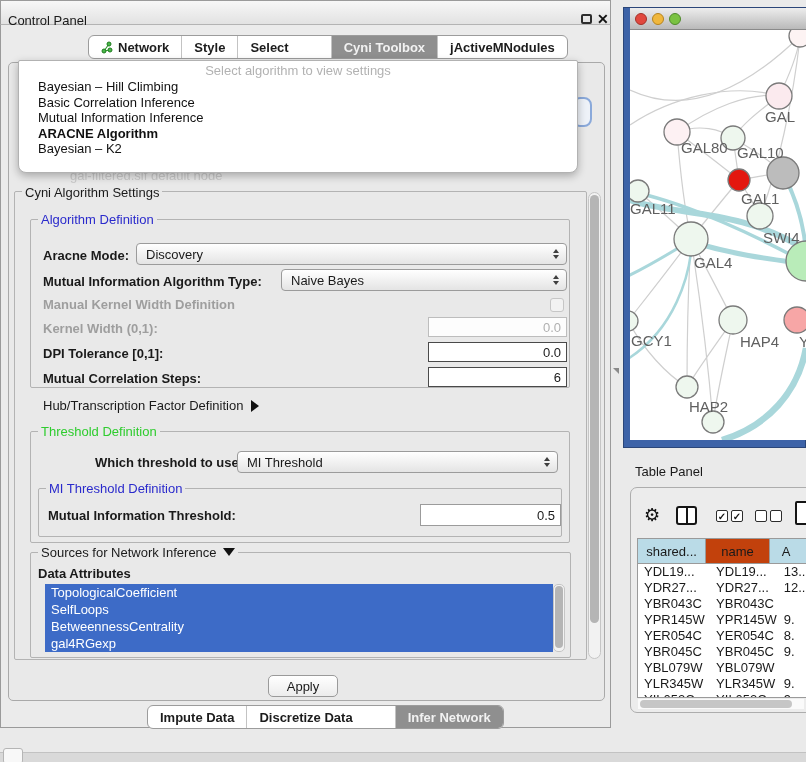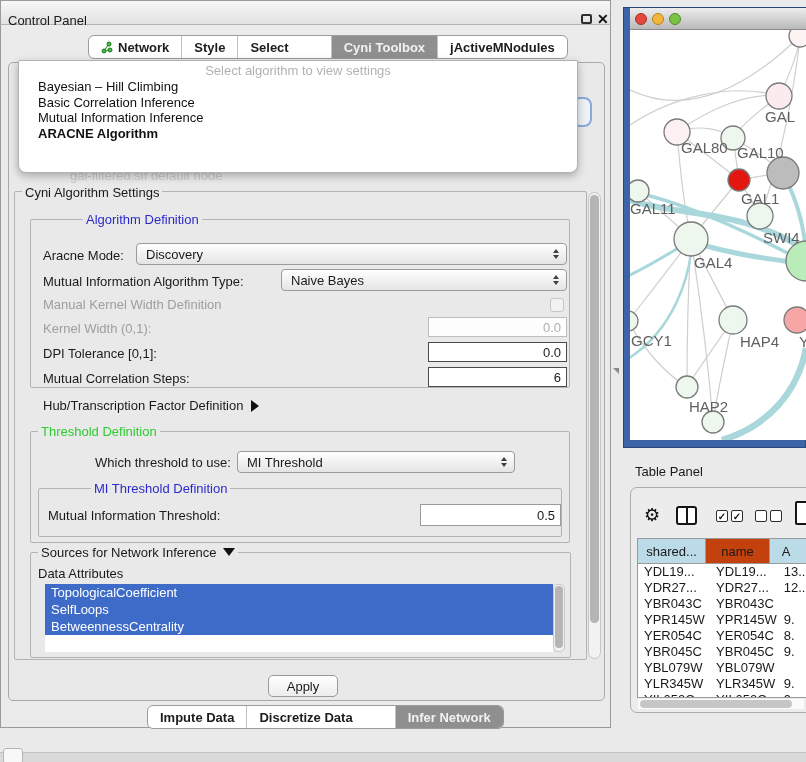--- a/index.html
+++ b/index.html
@@ -32,25 +32,25 @@
   .dropdown { left:18px; top:60px; width:560px; height:113px; background:#fff; border:1px solid #b2b2b2; border-radius:2px 2px 8px 8px; box-shadow:0 3px 8px rgba(0,0,0,0.28); z-index:20; padding-top:1px; }
   .dd-placeholder { height:17px; line-height:17px; text-align:center; color:#b2b2b2; }
   .dd-item { height:15.6px; line-height:15.6px; padding-left:19px; color:#111; }
   .dd-item.bold { font-weight:bold; }
   .combo-fragment { left:572px; top:97px; width:20px; height:30px; border:2px solid #8aa9da; border-radius:8px; background:#eef2f8; z-index:5; }
   .bg-faint-text { left:70px; top:168px; color:#c9c9c9; z-index:1; }
 
   
   .group { border:1px solid #b3b3b3; border-radius:2px; background:transparent; }
   .legend { position:absolute; padding:0 3px; background:#e9e9e9; white-space:nowrap; z-index:3; }
-  .legend.blue { color:#2a2acc;margin-left:45px; }
+  .legend.blue { color:#2a2acc; }
   .legend.green { color:#2ecc2e; }
 
   .field-label { white-space:nowrap; }
-  .bold { font-weight:normal; }
+  .bold { font-weight:bold; }
   .disabled-text { color:#9e9e9e; }
 
   .combo { height:22px; border:1px solid #9b9b9b; border-radius:4px; background:linear-gradient(#ffffff,#e4e4e4); display:flex; align-items:center; padding:0 22px 0 9px; }
   .spinner { position:absolute; right:7px; top:5px; display:flex; flex-direction:column; gap:2px; }
   .spinner i { display:block; width:0; height:0; border-left:3.5px solid transparent; border-right:3.5px solid transparent; }
   .spinner .up { border-bottom:4px solid #3f3f3f; }
   .spinner .dn { border-top:4px solid #3f3f3f; }
 
   .tfield { background:#fff; display:flex; align-items:center; justify-content:flex-end; padding:0 5px; border:1px solid #4a4a4a; }
   .tfield.disabled { border:1px solid #bdbdbd; color:#b0b0b0; background:#fdfdfd; }
@@ -142,20 +142,21 @@
       <span>jActiveMNodules</span>
     </div>
 </div>
 
 <div class="abs dropdown">
   <div class="dd-placeholder">Select algorithm to view settings</div>
   <div class="dd-item">Bayesian – Hill Climbing</div>
   <div class="dd-item">Basic Correlation Inference</div>
   <div class="dd-item">Mutual Information Inference</div>
   <div class="dd-item bold">ARACNE Algorithm</div>
+  <div class="dd-item">Bayesian – K2</div>
 </div>
 
 <div class="abs group" style="left:14px;top:191px;width:573px;height:469px;"></div>
 <span class="legend abs" style="left:22px;top:185px;">Cyni Algorithm Settings</span>
 
 <div class="abs vscroll" style="left:588px;top:192px;width:13px;height:467px;">
   <div class="thumb" style="top:2px;height:428px;"></div>
 </div>
 
 <div class="abs group" style="left:30px;top:219px;width:540px;height:169px;"></div>
@@ -192,21 +193,21 @@
 <div class="abs tfield" style="left:428px;top:367px;width:139px;height:20px;">6</div>
 
 <div class="abs" style="left:43px;top:398px;">
   <span>Hub/Transcription Factor Definition</span><span class="arrow-right"></span>
 </div>
 
 <div class="abs group" style="left:30px;top:431px;width:540px;height:112px;"></div>
 <span class="legend green abs" style="left:38px;top:424px;text-align:center;">Threshold Definition</span>
 
 <div class="abs field-label bold" style="left:95px;top:455px;">Which threshold to use:</div>
-<div class="abs combo" style="left:237px;top:451px;width:278px;">
+<div class="abs combo" style="left:237px;top:451px;width:321px;">
   <span>MI Threshold</span>
   <span class="spinner">
       <i class="up"></i>
       <i class="dn"></i>
     </span>
 </div>
 
 <div class="abs group" style="left:38px;top:488px;width:524px;height:49px;"></div>
 <span class="legend blue abs" style="left:46px;top:481px;">MI Threshold Definition</span>
 
@@ -216,20 +217,21 @@
 <div class="abs group" style="left:30px;top:552px;width:541px;height:106px;"></div>
 <span class="legend abs" style="left:38px;top:545px;">
   <span>Sources for Network Inference</span><span class="arrow-down"></span>
 </span>
 <div class="abs field-label bold" style="left:38px;top:566px;">Data Attributes</div>
 
 <div class="abs attr-list" style="left:45px;top:584px;width:508px;height:68px;">
   <div class="attr-item">TopologicalCoefficient</div>
   <div class="attr-item">SelfLoops</div>
   <div class="attr-item">BetweennessCentrality</div>
+  <div class="attr-item">gal4RGexp</div>
 </div>
 <div class="abs vscroll" style="left:553px;top:584px;width:12px;height:68px;border-radius:5px;">
   <div class="thumb" style="top:1px;height:62px;"></div>
 </div>
 
 <div class="abs apply-btn">Apply</div>
 
 <div class="abs tabgroup bottom-tabs">
   <div class="tab">
       <span>Impute Data</span>

